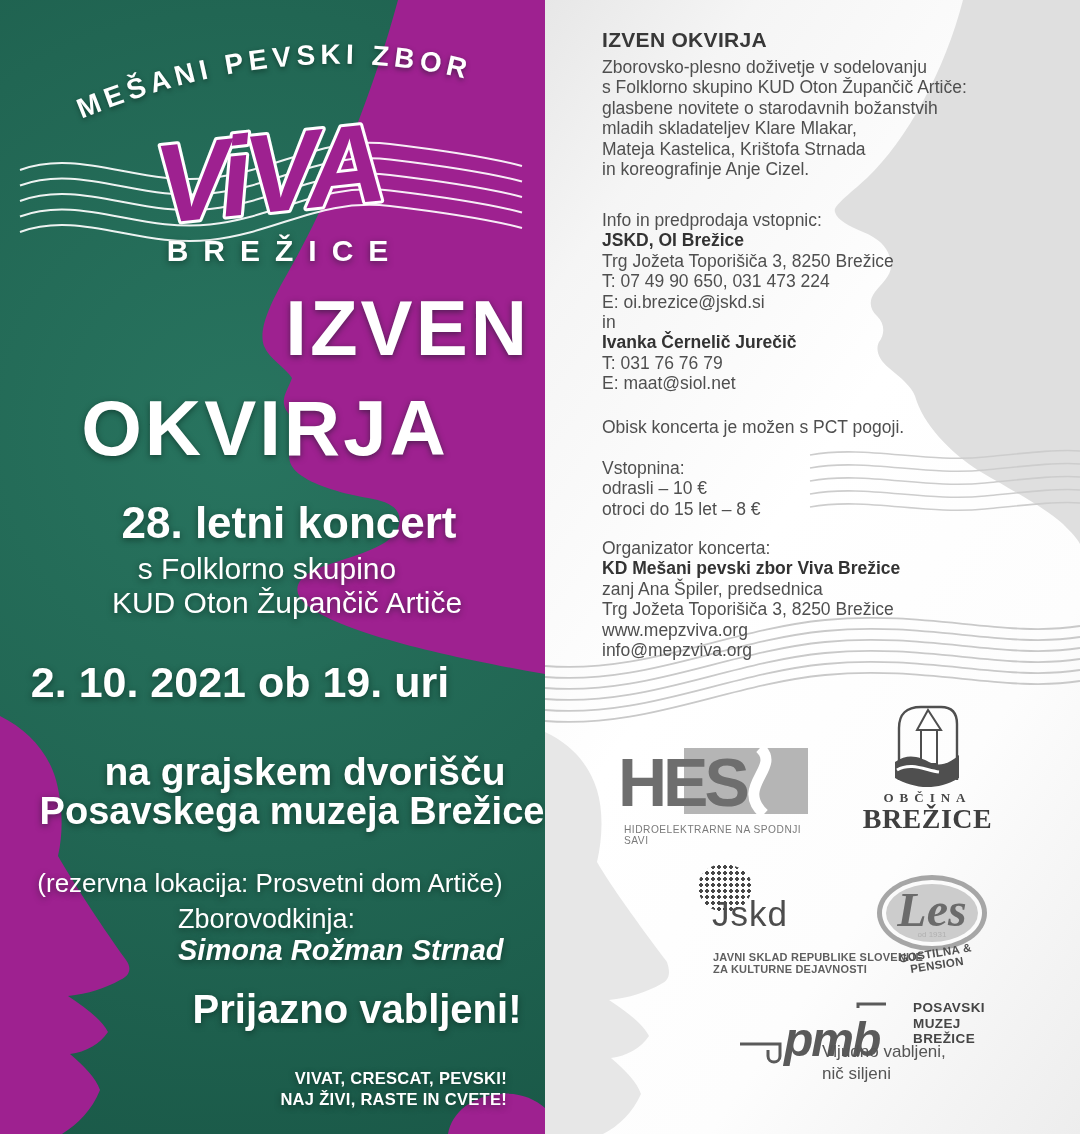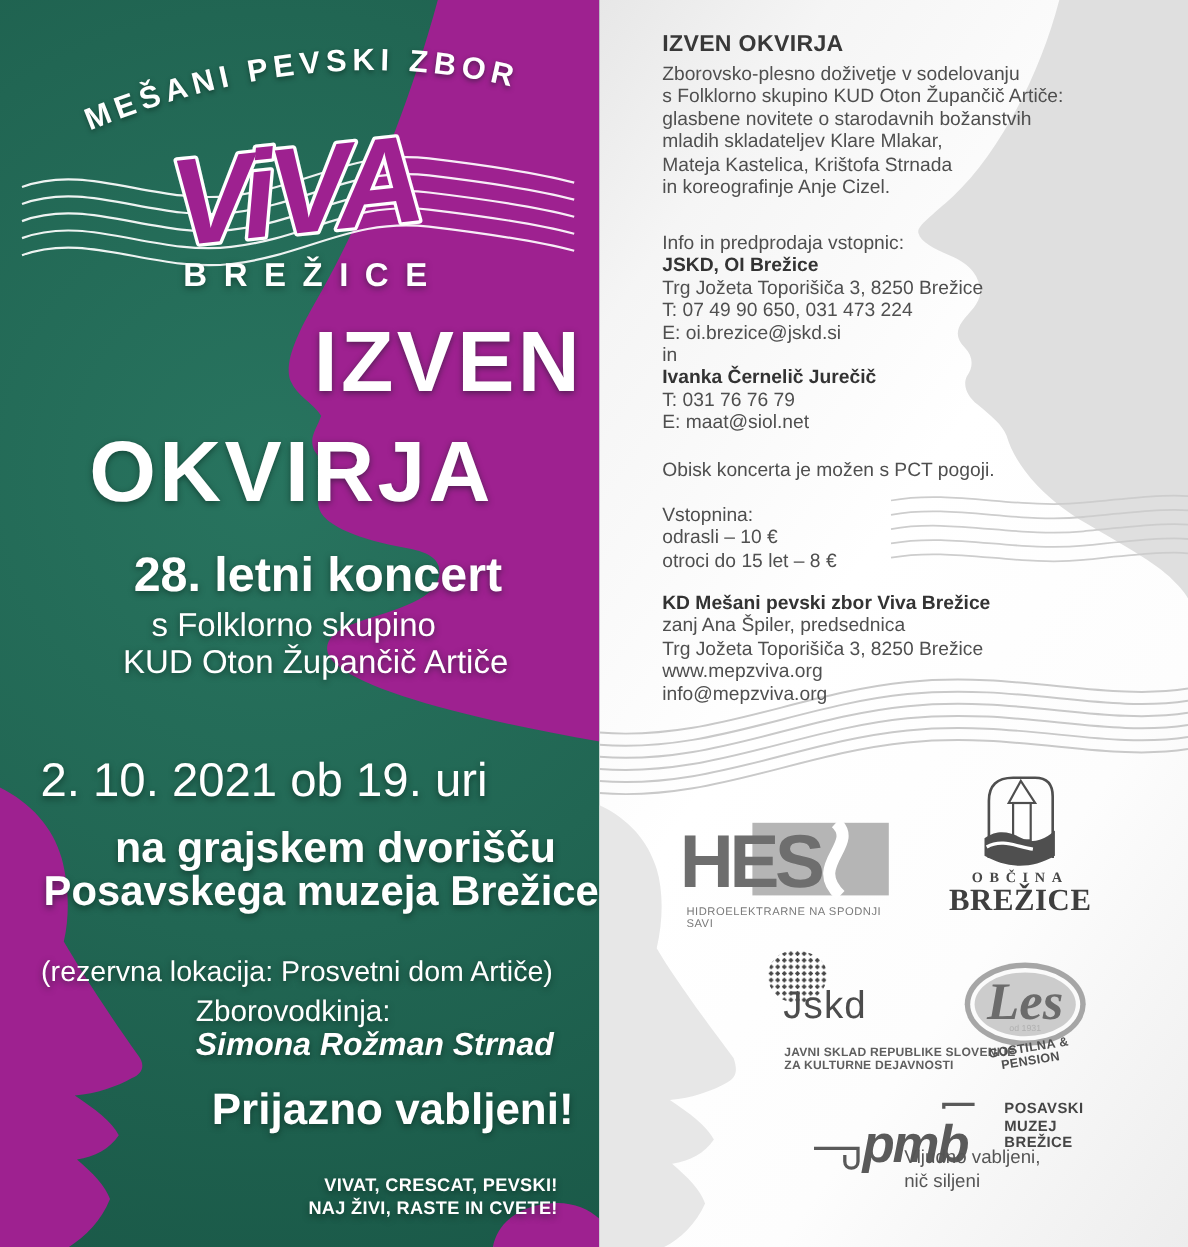--- a/index.html
+++ b/index.html
@@ -19,21 +19,21 @@
     background:radial-gradient(circle at 45% 38%, #28745f 0%, #216653 55%, #1a5948 100%);}
   .left-panel svg.deco{position:absolute;left:0;top:0;}
   .lp-text{position:absolute;color:#fff;text-shadow:0 2px 6px rgba(0,25,18,.5);line-height:1.15;}
   .lp-center{text-align:center;}
   .brezice{top:234px;left:30px;width:510px;font-size:30px;font-weight:600;letter-spacing:15px;}
   .title-l1{top:284px;left:0;width:530px;font-size:78px;font-weight:700;letter-spacing:3px;text-align:right;}
   .title-l2{top:384px;left:0;width:530px;font-size:78px;font-weight:700;letter-spacing:3px;}
   .concert{top:498px;left:24px;width:530px;font-size:44px;font-weight:700;}
   .with1{top:552px;left:2px;width:530px;font-size:30px;font-weight:400;}
   .with2{top:586px;left:22px;width:530px;font-size:30px;font-weight:400;}
-  .datetime{top:658px;left:0;width:480px;font-size:43px;font-weight:400;margin-top:28px;}
+  .datetime{top:658px;left:0;width:480px;font-size:43px;font-weight:700;}
   .venue1{top:750px;left:40px;width:530px;font-size:39px;font-weight:700;}
   .venue2{top:790px;left:27px;width:530px;font-size:38px;font-weight:700;}
   .venue3{top:826px;left:5px;width:530px;font-size:26px;font-weight:400;margin-top:43px;}
   .cond-label{top:904px;left:178px;font-size:27px;font-weight:400;}
   .cond-name{top:934px;left:178px;font-size:29px;font-weight:700;font-style:italic;}
   .invitation{top:986px;left:92px;width:530px;font-size:40px;font-weight:700;}
   .motto{top:1068px;right:38px;text-align:right;font-size:16.5px;font-weight:700;line-height:21px;letter-spacing:.3px;}
 
   
   .right-panel{position:absolute;left:545px;top:0;width:535px;height:1134px;
@@ -218,20 +218,21 @@
 
     <div class="rp-text rp-covid">Obisk koncerta je možen s PCT pogoji.</div>
 
     <div class="rp-text rp-price">
       <span>Vstopnina:</span>
       <span>odrasli – 10 €</span>
       <span>otroci do 15 let – 8 €</span>
     </div>
 
     <div class="rp-text rp-org">
+      <span>Organizator koncerta:</span>
       <span class="b">KD Mešani pevski zbor Viva Brežice</span>
       <span>zanj Ana Špiler, predsednica</span>
       <span>Trg Jožeta Toporišiča 3, 8250 Brežice</span>
       <span>www.mepzviva.org</span>
       <span>info@mepzviva.org</span>
     </div>
   </div>
 
   <svg class="logo" style="left:622px;top:746px;" width="190" height="80" viewBox="0 0 190 80">
     <rect x="62" y="2" width="124" height="66" fill="#b5b5b5"></rect>

